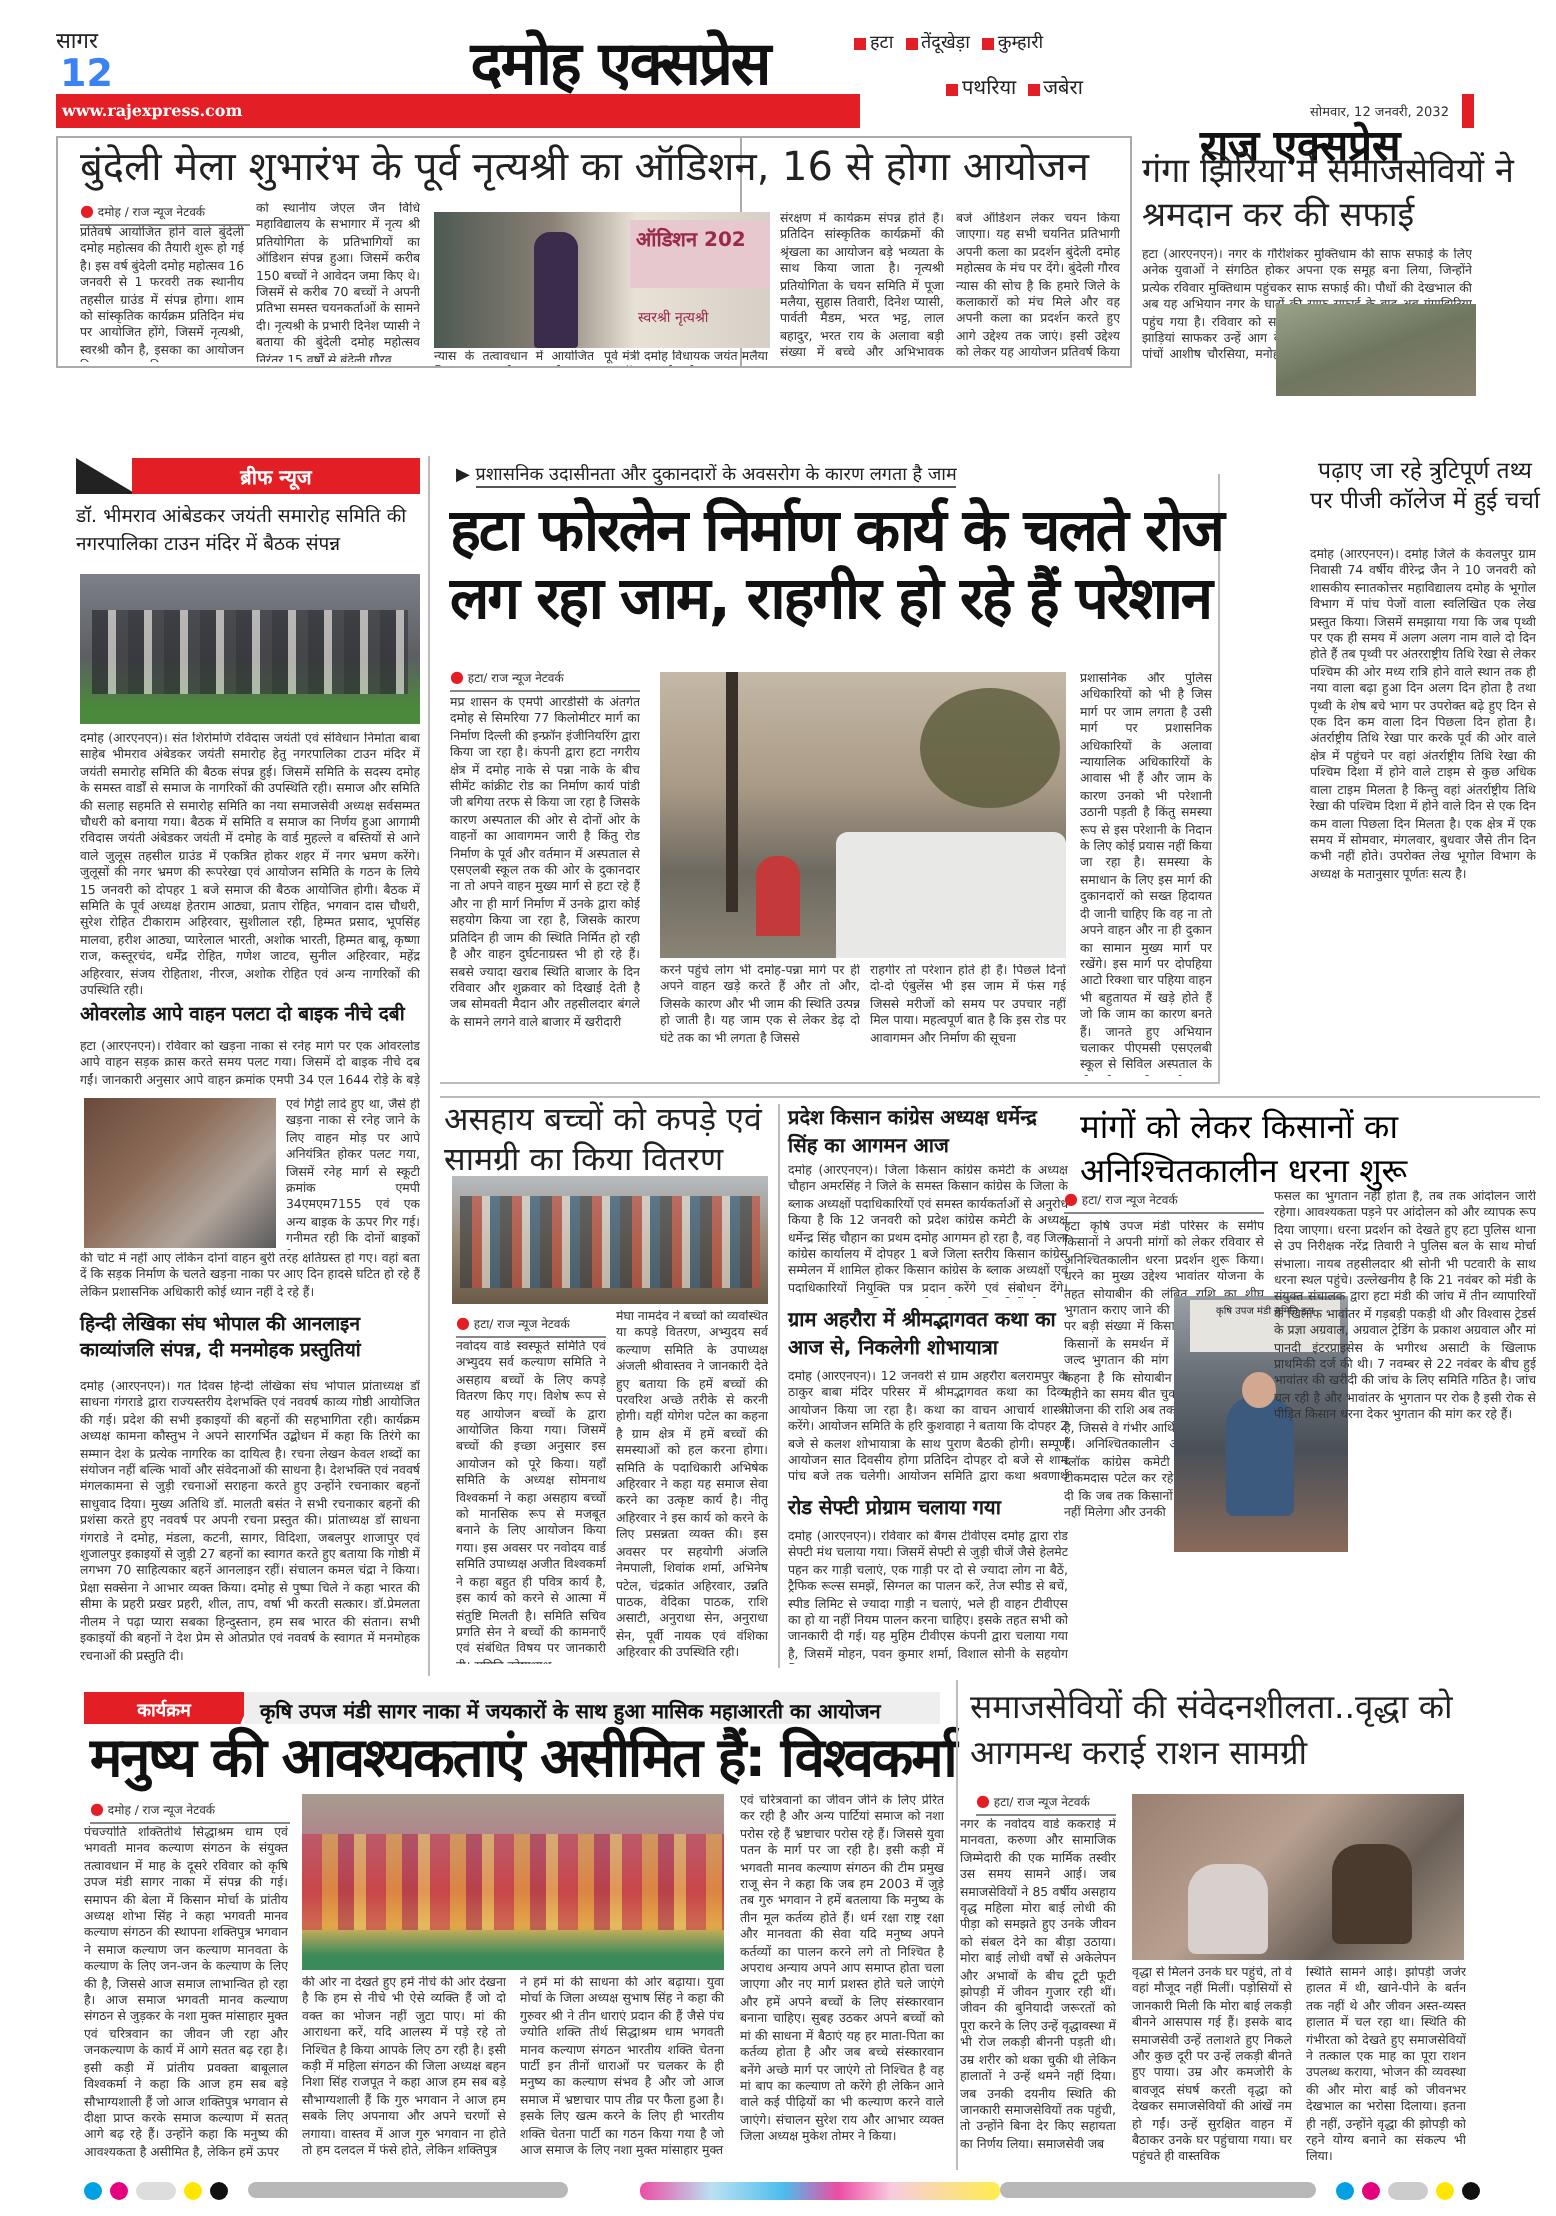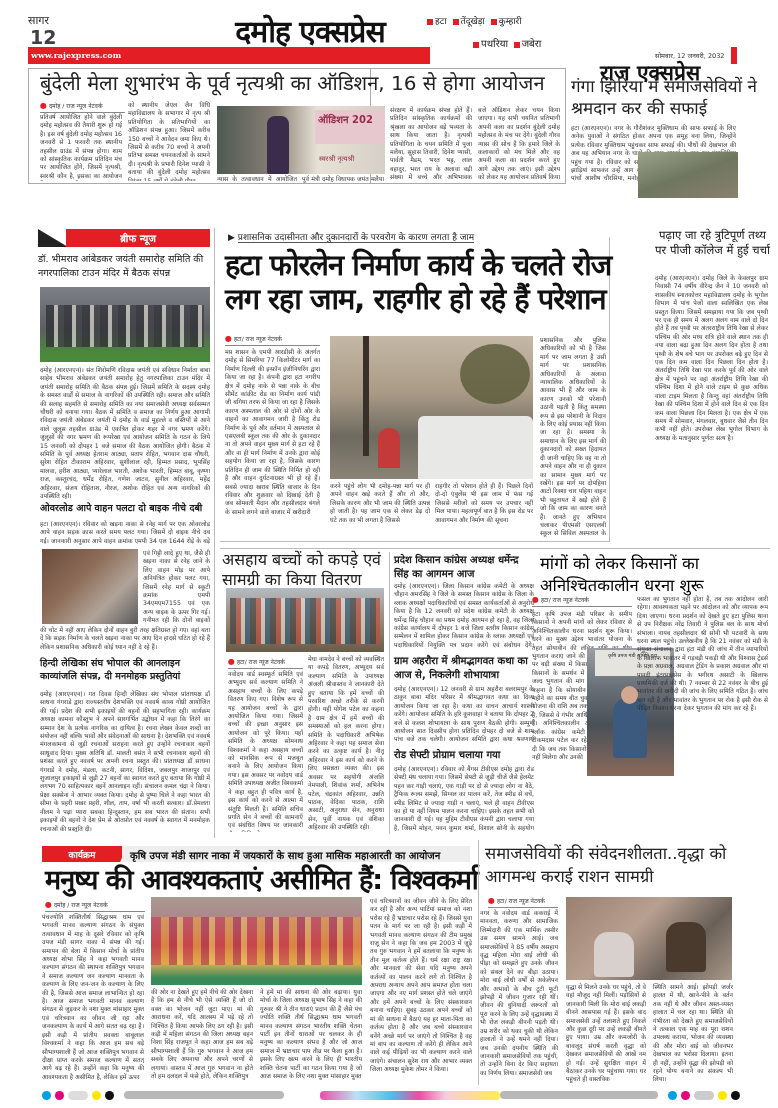--- a/index.html
+++ b/index.html
@@ -12,21 +12,21 @@
 .photo{background:#888;overflow:hidden}
 .sqr{display:inline-block;width:6px;height:6px;background:#e31e24;margin:0 2px 0 3px;vertical-align:middle}
 .rule-v{position:absolute;width:1px;background:#bbb}
 .rule-h{position:absolute;height:1px;background:#bbb}
 </style>
 </head>
 <body>
 
 <div class="abs" style="left:0;top:0;width:778px;height:66px;">
   <div class="abs" style="left:28px;top:12px;font-size:11px;font-family:'DejaVu Sans',sans-serif;color:#222;">सागर</div>
-  <div class="abs" style="left:30px;top:26px;font-size:19px;font-weight:bold;font-family:'DejaVu Sans',sans-serif;color:#404040;text-align:right;">12</div>
+  <div class="abs" style="left:30px;top:26px;font-size:19px;font-weight:bold;font-family:'DejaVu Sans',sans-serif;color:#3b82f6;text-align:right;">12</div>
   <div class="abs" style="left:160px;top:10px;width:300px;text-align:center;font-size:30px;font-weight:bold;font-family:'DejaVu Sans',sans-serif;color:#111;letter-spacing:-1px;">दमोह एक्सप्रेस</div>
   <div class="abs" style="left:424px;top:14px;font-size:9px;font-family:'DejaVu Sans',sans-serif;color:#222;">
     <span class="sqr"></span><span>हटा</span>
     <span class="sqr"></span><span>तेंदूखेड़ा</span>
     <span class="sqr"></span><span>कुम्हारी</span>
   </div>
   <div class="abs" style="left:470px;top:36px;font-size:10px;font-family:Liberation Serif, serif;color:#222;">
     <span class="sqr"></span><span>पथरिया</span>
     <span class="sqr"></span><span>जबेरा</span>
   </div>
@@ -77,21 +77,21 @@
 <div class="abs body-text" style="left:40px;top:520px;width:170px;height:25px;">हटा (आरएनएन)। रविवार को खड़ना नाका से रनेह मार्ग पर एक ओवरलोड आपे वाहन सड़क क्रास करते समय पलट गया। जिसमें दो बाइक नीचे दब गईं। जानकारी अनुसार आपे वाहन क्रमांक एमपी 34 एल 1644 रोड़े के बड़े पत्थर</div>
 <div class="abs photo" style="left:42px;top:549px;width:96px;height:75px;background:linear-gradient(135deg,#6a4a3a 0%,#8e6e5a 40%,#b0a49a 70%,#5a5a5a 100%);"></div>
 <div class="abs body-text" style="left:143px;top:549px;width:67px;height:76px;">एवं गिट्टी लादे हुए था, जैसे ही खड़ना नाका से रनेह जाने के लिए वाहन मोड़ पर आपे अनियंत्रित होकर पलट गया, जिसमें रनेह मार्ग से स्कूटी क्रमांक एमपी 34एमएम7155 एवं एक अन्य बाइक के ऊपर गिर गई। गनीमत रही कि दोनों बाइकों के चालक घटना</div>
 <div class="abs body-text" style="left:40px;top:626px;width:170px;height:26px;">की चोट में नहीं आए लेकिन दोनों वाहन बुरी तरह क्षतिग्रस्त हो गए। वहां बता दें कि सड़क निर्माण के चलते खड़ना नाका पर आए दिन हादसे घटित हो रहे हैं लेकिन प्रशासनिक अधिकारी कोई ध्यान नहीं दे रहे हैं।</div>
 <div class="abs hl" style="left:40px;top:656px;width:175px;font-size:9.5px;font-weight:bold;line-height:13px;">हिन्दी लेखिका संघ भोपाल की आनलाइन काव्यांजलि संपन्न, दी मनमोहक प्रस्तुतियां</div>
 <div class="abs body-text" style="left:40px;top:690px;width:170px;height:142px;">दमोह (आरएनएन)। गत दिवस हिन्दी लेखिका संघ भोपाल प्रांताध्यक्ष डॉ साधना गंगराडे द्वारा राज्यस्तरीय देशभक्ति एवं नववर्ष काव्य गोष्ठी आयोजित की गई। प्रदेश की सभी इकाइयों की बहनों की सहभागिता रही। कार्यक्रम अध्यक्ष कामना कौस्तुभ ने अपने सारगर्भित उद्बोधन में कहा कि तिरंगे का सम्मान देश के प्रत्येक नागरिक का दायित्व है। रचना लेखन केवल शब्दों का संयोजन नहीं बल्कि भावों और संवेदनाओं की साधना है। देशभक्ति एवं नववर्ष मंगलकामना से जुड़ी रचनाओं सराहना करते हुए उन्होंने रचनाकार बहनों साधुवाद दिया। मुख्य अतिथि डॉ. मालती बसंत ने सभी रचनाकार बहनों की प्रशंसा करते हुए नववर्ष पर अपनी रचना प्रस्तुत की। प्रांताध्यक्ष डॉ साधना गंगराडे ने दमोह, मंडला, कटनी, सागर, विदिशा, जबलपुर शाजापुर एवं शुजालपुर इकाइयों से जुड़ी 27 बहनों का स्वागत करते हुए बताया कि गोष्ठी में लगभग 70 साहित्यकार बहनें आनलाइन रहीं। संचालन कमल चंद्रा ने किया। प्रेक्षा सक्सेना ने आभार व्यक्त किया। दमोह से पुष्पा चिले ने कहा भारत की सीमा के प्रहरी प्रखर प्रहरी, शील, ताप, वर्षा भी करती सत्कार। डॉ.प्रेमलता नीलम ने पढ़ा प्यारा सबका हिन्दुस्तान, हम सब भारत की संतान। सभी इकाइयों की बहनों ने देश प्रेम से ओतप्रोत एवं नववर्ष के स्वागत में मनमोहक रचनाओं की प्रस्तुति दी।</div>
 <div class="rule-v" style="left:214px;top:228px;height:610px;"></div>
 
 <div class="abs" style="left:228px;top:230px;width:380px;font-size:9px;font-family:'DejaVu Sans',sans-serif;color:#222;">
   <span style="color:#222;">▶</span>
-  <span style="border-bottom:1px solid #555;">प्रशासनिक उदासीनता और दुकानदारों के परवरोग के कारण लगता है जाम</span>
+  <span style="border-bottom:1px solid #555;">प्रशासनिक उदासीनता और दुकानदारों के अवसरोग के कारण लगता है जाम</span>
 </div>
 <div class="abs" style="left:220px;top:237px;width:390px;height:305px;border:1px solid #bbb;border-top:none;border-left:none;"></div>
 <div class="abs hl" style="left:225px;top:249px;width:390px;font-size:29px;font-weight:bold;letter-spacing:-1px;white-space:nowrap;color:#111;">हटा फोरलेन निर्माण कार्य के चलते रोज</div>
 <div class="abs hl" style="left:225px;top:283px;width:390px;font-size:29px;font-weight:bold;letter-spacing:-1px;white-space:nowrap;color:#111;">लग रहा जाम, राहगीर हो रहे हैं परेशान</div>
 <div class="abs" style="left:225px;top:334px;width:95px;">
   <div class="byline"><span class="dot">●</span> <span>हटा/ राज न्यूज नेटवर्क</span></div>
 </div>
 <div class="abs body-text" style="left:225px;top:348px;width:95px;height:190px;">मप्र शासन के एमपी आरडीसी के अंतर्गत दमोह से सिमरिया 77 किलोमीटर मार्ग का निर्माण दिल्ली की इन्फ्रॉन इंजीनियरिंग द्वारा किया जा रहा है। कंपनी द्वारा हटा नगरीय क्षेत्र में दमोह नाके से पन्ना नाके के बीच सीमेंट कांक्रीट रोड का निर्माण कार्य पांडी जी बगिया तरफ से किया जा रहा है जिसके कारण अस्पताल की ओर से दोनों ओर के वाहनों का आवागमन जारी है किंतु रोड निर्माण के पूर्व और वर्तमान में अस्पताल से एसएलबी स्कूल तक की ओर के दुकानदार ना तो अपने वाहन मुख्य मार्ग से हटा रहे हैं और ना ही मार्ग निर्माण में उनके द्वारा कोई सहयोग किया जा रहा है, जिसके कारण प्रतिदिन ही जाम की स्थिति निर्मित हो रही है और वाहन दुर्घटनाग्रस्त भी हो रहे हैं। सबसे ज्यादा खराब स्थिति बाजार के दिन रविवार और शुक्रवार को दिखाई देती है जब सोमवती मैदान और तहसीलदार बंगले के सामने लगने वाले बाजार में खरीदारी</div>
 <div class="abs photo" style="left:330px;top:336px;width:203px;height:143px;background:linear-gradient(180deg,#c4b8a6 0%,#a99a86 40%,#6e6a60 70%,#8a8476 100%);">
   <div class="abs" style="left:33px;top:0;width:6px;height:120px;background:#3a302a;"></div>

